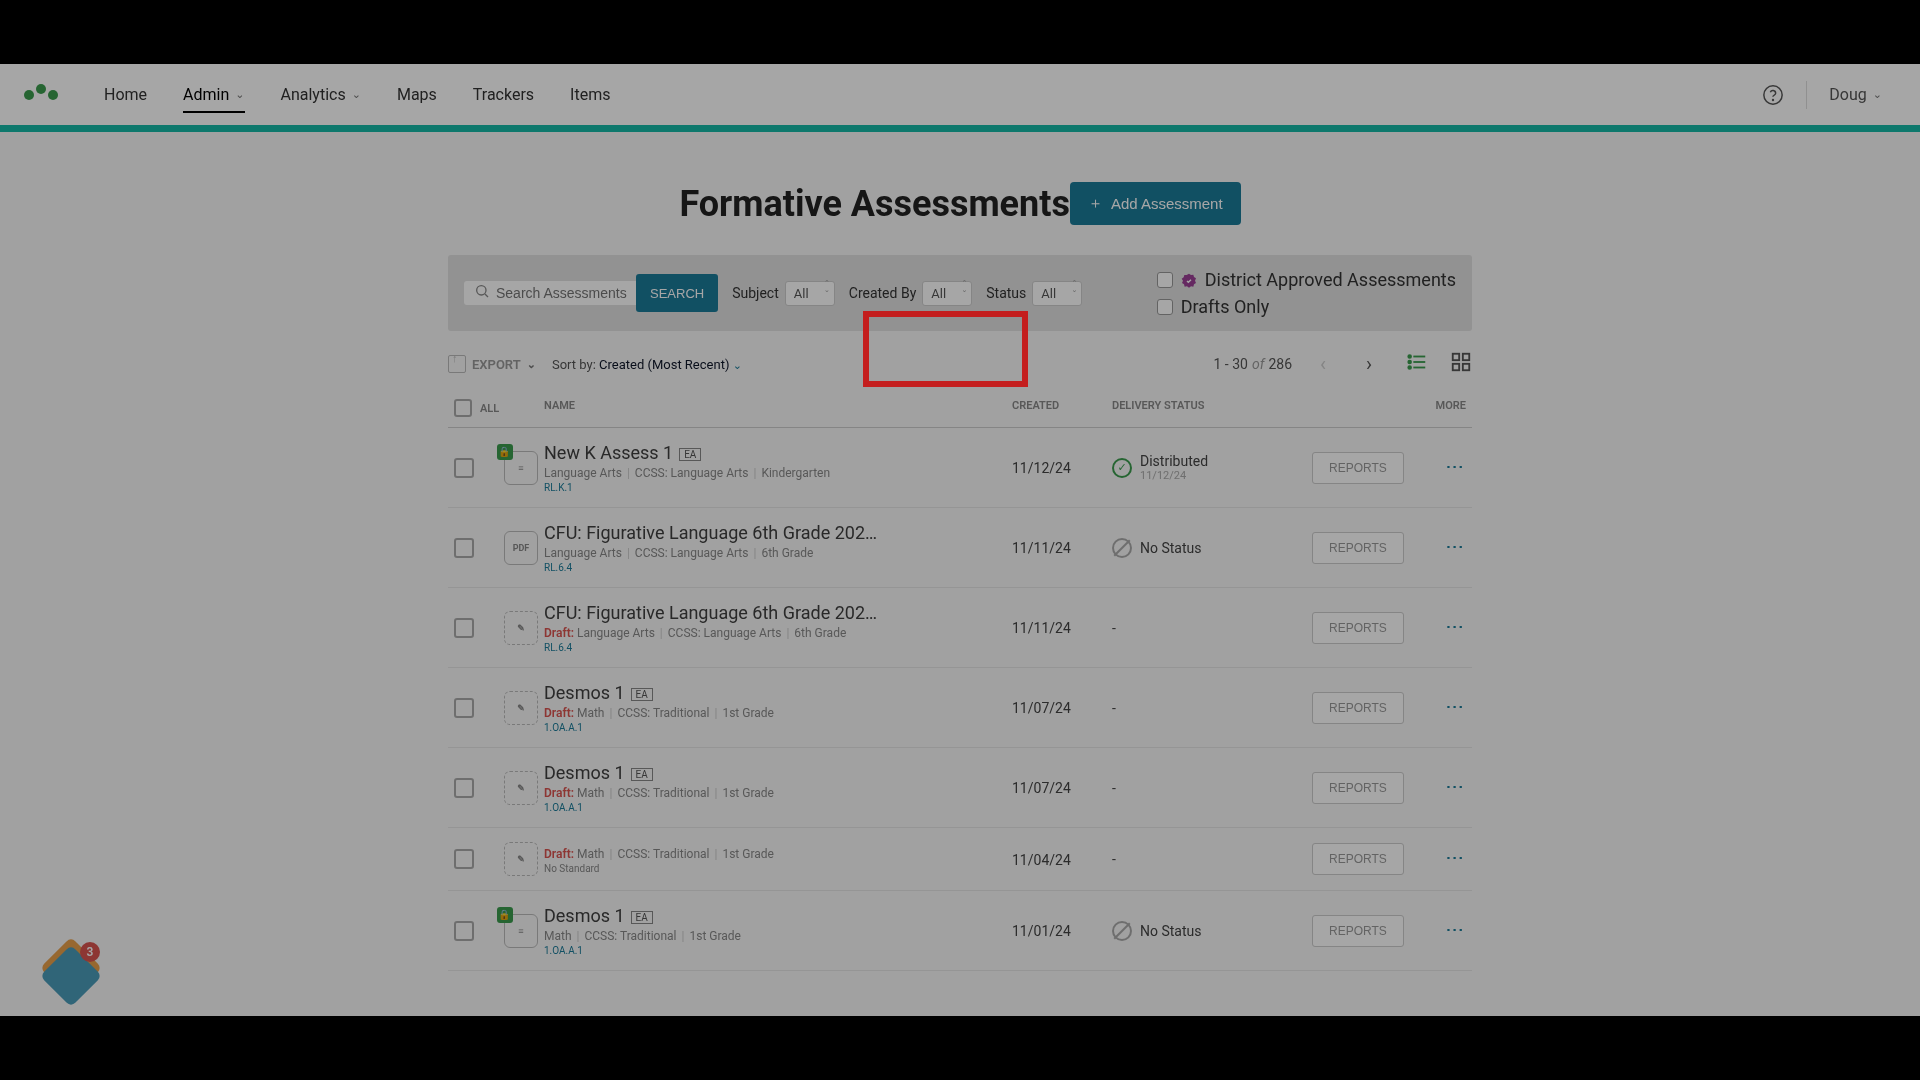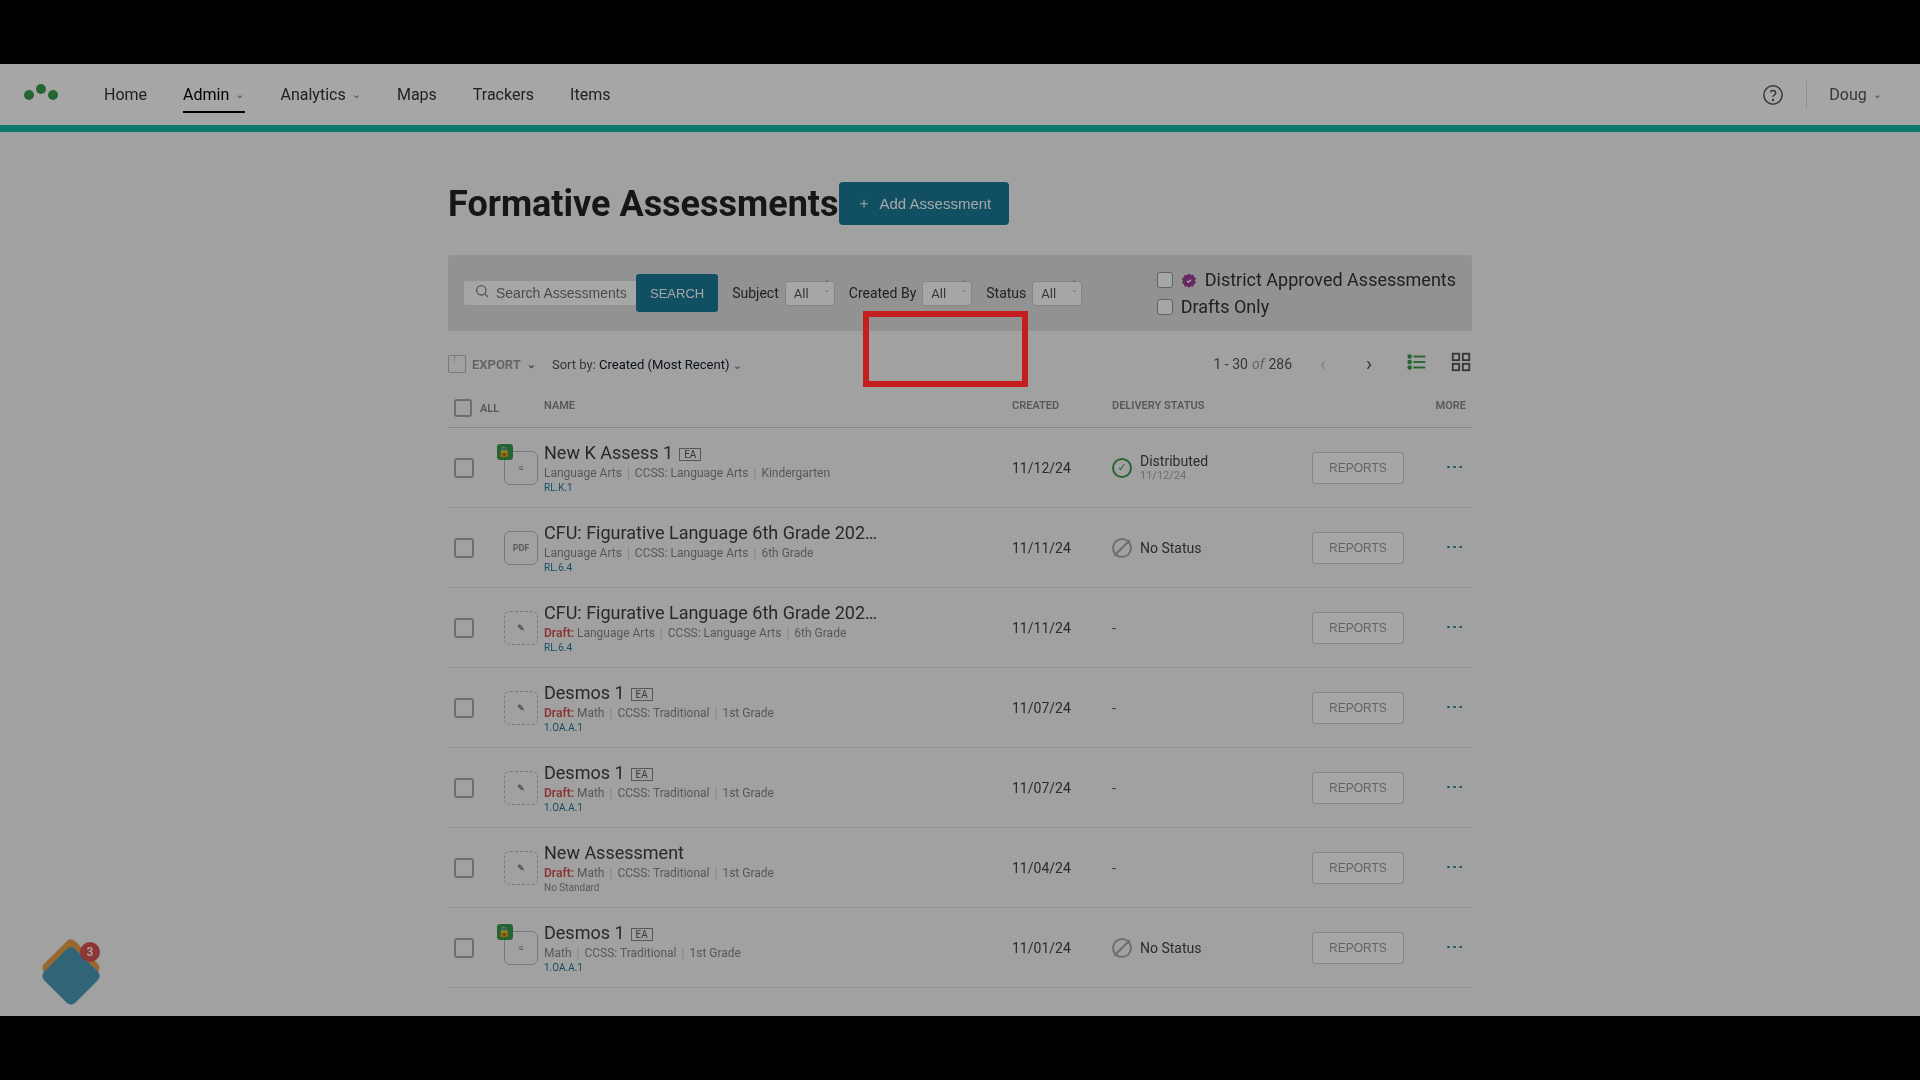--- a/index.html
+++ b/index.html
@@ -16,21 +16,21 @@
 .navlink { padding: 0 18px; font-size: 16px; color: #333; cursor: pointer; position: relative; display: flex; align-items: center; gap: 6px; height: 68px; }
 .navlink.active { color: #000; justify-content: flex-end; }
 .navlink.active::after { content: ''; position: absolute; bottom: 16px; left: 18px; right: 18px; height: 2px; background: #000; }
 .nav-spacer { flex: 1; }
 .help-icon, .user-menu { padding: 0 14px; color: #555; cursor: pointer; display: flex; align-items: center; gap: 6px; font-size: 16px; }
 .divider-v { width: 1px; height: 28px; background: #ddd; margin: 0 8px; }
 .chev { font-size: 11px; color: #777; }
 
 
 .content { max-width: 1024px; margin: 0 auto; padding-top: 50px; }
-.page-head { display: flex; align-items: center; justify-content: flex-start; margin-bottom: 30px; }
+.page-head { display: flex; align-items: center; justify-content: center; margin-bottom: 30px; }
 .page-title { font-size: 36px; font-weight: 700; color: #222; }
 .add-btn { background: #1b7b99; color: #fff; border: none; border-radius: 4px; padding: 12px 18px; font-size: 15px; display: flex; align-items: center; gap: 8px; cursor: pointer; }
 
 
 .filter-bar { background: #e0e0e0; border-radius: 3px; padding: 14px 16px; display: flex; align-items: center; gap: 14px; flex-wrap: wrap; }
 .search-wrap { background: #fff; display: flex; align-items: center; border-radius: 3px; padding: 0 0 0 10px; height: 24px; }
 .search-ico { color: #888; margin-right: 6px; }
 .search-inp { border: none; outline: none; font-size: 14px; width: 140px; color: #555; }
 .search-btn { background: #1b7b99; color: #fff; border: none; padding: 0 14px; height: 38px; font-size: 13px; border-radius: 3px; cursor: pointer; }
 .filt { display: flex; align-items: center; gap: 6px; }
@@ -333,21 +333,20 @@
     <div class="col-more"><span class="more-ico">⋮</span></div>
   </div>
           <div class="trow">
     <div class="col-chk">
               <span class="rchk"></span>
             </div>
     <div class="col-ico">
               <div class="type-ico draft">✎</div>
             </div>
     <div class="col-name">
-      <div><span class="r-title">New Assessment</span></div>
       <div class="meta"><span class="draft-tag">Draft:</span> <span>Math</span><span class="sep">|</span><span>CCSS: Traditional</span><span class="sep">|</span><span>1st Grade</span></div>
       <div class="std none">No Standard</div>
     </div>
     <div class="col-created"><span class="date">11/04/24</span></div>
     <div class="col-deliv">
               <div class="dtxt">-</div>
             </div>
     <div class="col-rep"><button class="rep-btn">REPORTS</button></div>
     <div class="col-more"><span class="more-ico">⋮</span></div>
   </div>

